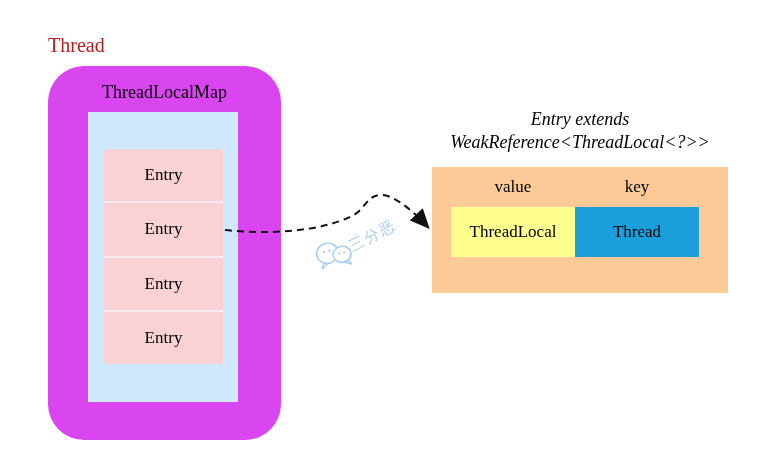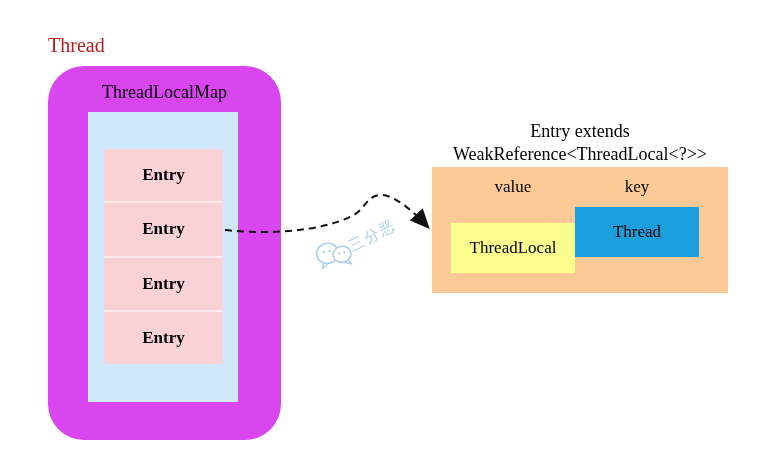--- a/index.html
+++ b/index.html
@@ -51,21 +51,20 @@
     border-radius: 3px;
     display: flex;
     flex-direction: column;
   }
   .entry-cell {
     flex: 1;
     display: flex;
     align-items: center;
     justify-content: center;
     font-size: 17px;
-    font-weight: bold;
   }
   .entry-cell + .entry-cell {
     border-top: 2px solid #fce9eb;
   }
   
   .arrow-svg {
     position: absolute;
     left: 0; top: 0;
     width: 776px; height: 467px;
     pointer-events: none;
@@ -89,24 +88,25 @@
     font-size: 15px;
     letter-spacing: 2px;
     transform: rotate(-27deg);
     transform-origin: left center;
     color: #a9cdf0;
     white-space: nowrap;
   }
   
   .entry-title {
     position: absolute;
-    left: 420px; top: 120px; width: 320px;
+    left: 420px; top: 108px; width: 320px;
     text-align: center;
     font-size: 18px;
     line-height: 23px;
+    font-style: italic;
   }
   .orange-box {
     position: absolute;
     left: 432px; top: 167px;
     width: 296px; height: 126px;
     background: #fcca96;
   }
   .kv-headers {
     position: absolute;
     left: 19px; top: 10px;
@@ -123,21 +123,21 @@
     left: 19px; top: 40px;
     display: flex;
   }
   .cell {
     width: 124px; height: 50px;
     display: flex;
     align-items: center;
     justify-content: center;
     font-size: 17px;
   }
-  .cell-key   { background: #fdfe8e; margin-top: 16px; }
+  .cell-key   { background: #fdfe8e; }
   .cell-value { background: #1b9fdc; }
 </style>
 </head>
 <body>
 
 <div class="canvas">
 
   <div class="thread-title">Thread</div>
 
   <div class="green-box">

